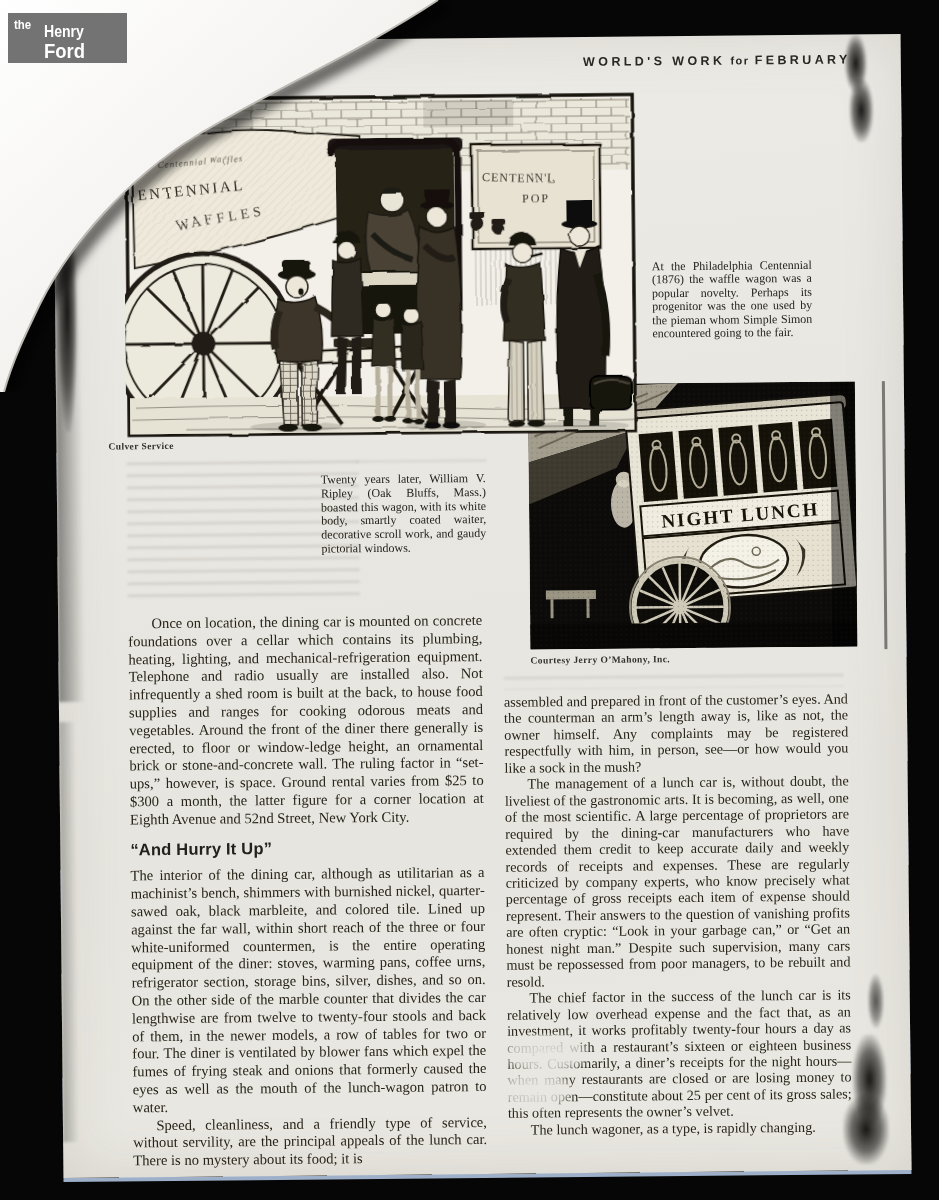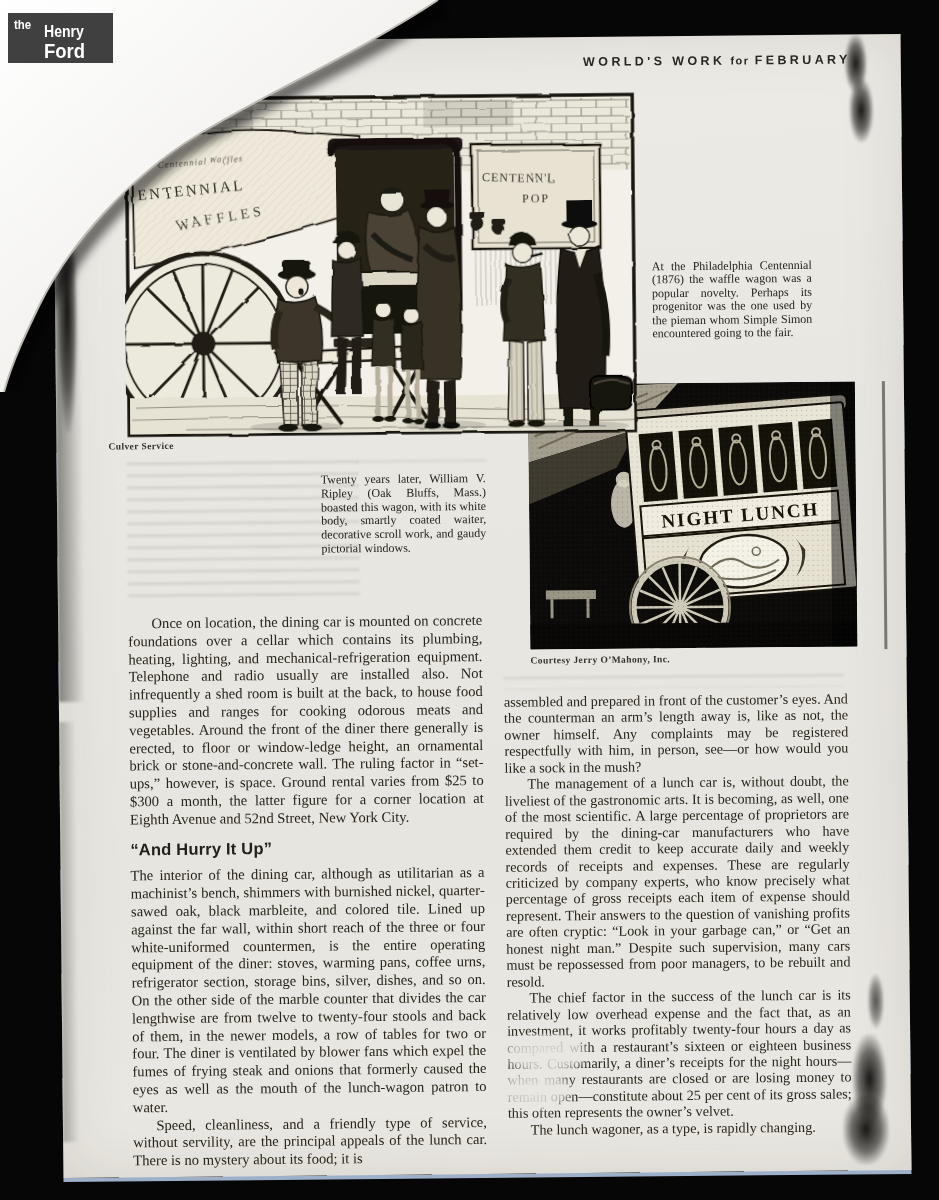--- a/index.html
+++ b/index.html
@@ -39,21 +39,21 @@
   
   .art{position:absolute;pointer-events:none;}
   .blotch{background:radial-gradient(ellipse at 50% 50%,rgba(12,11,9,.95) 0%,rgba(12,11,9,.55) 45%,rgba(12,11,9,0) 75%);
           filter:blur(1.2px);}
   .streak{background:linear-gradient(90deg,rgba(10,10,8,.85),rgba(10,10,8,0));filter:blur(1.5px);}
   .white-smudge{background:radial-gradient(ellipse at 50% 50%,rgba(233,231,226,.95) 0%,rgba(233,231,226,.75) 55%,rgba(233,231,226,0) 80%);
           filter:blur(1px);z-index:5;}
   
   #curl{left:0;top:0;z-index:10;}
   
-  #logo{left:8px;top:13px;width:105px;height:50px;background:#404040;z-index:11;
+  #logo{left:8px;top:13px;width:119px;height:50px;background:#737373;z-index:11;
         font-family:"Liberation Sans","DejaVu Sans",sans-serif;color:#fff;}
   #logo span{position:absolute;transform:scaleX(.88);transform-origin:left top;line-height:1;}
   #logo .lg-the{left:6px;top:5px;font-size:13px;font-weight:700;}
   #logo .lg-henry{left:36px;top:11px;font-size:16px;font-weight:700;}
   #logo .lg-ford{left:36px;top:27px;font-size:21px;font-weight:700;}
 </style>
 </head>
 <body>
 
 <div id="stage">

